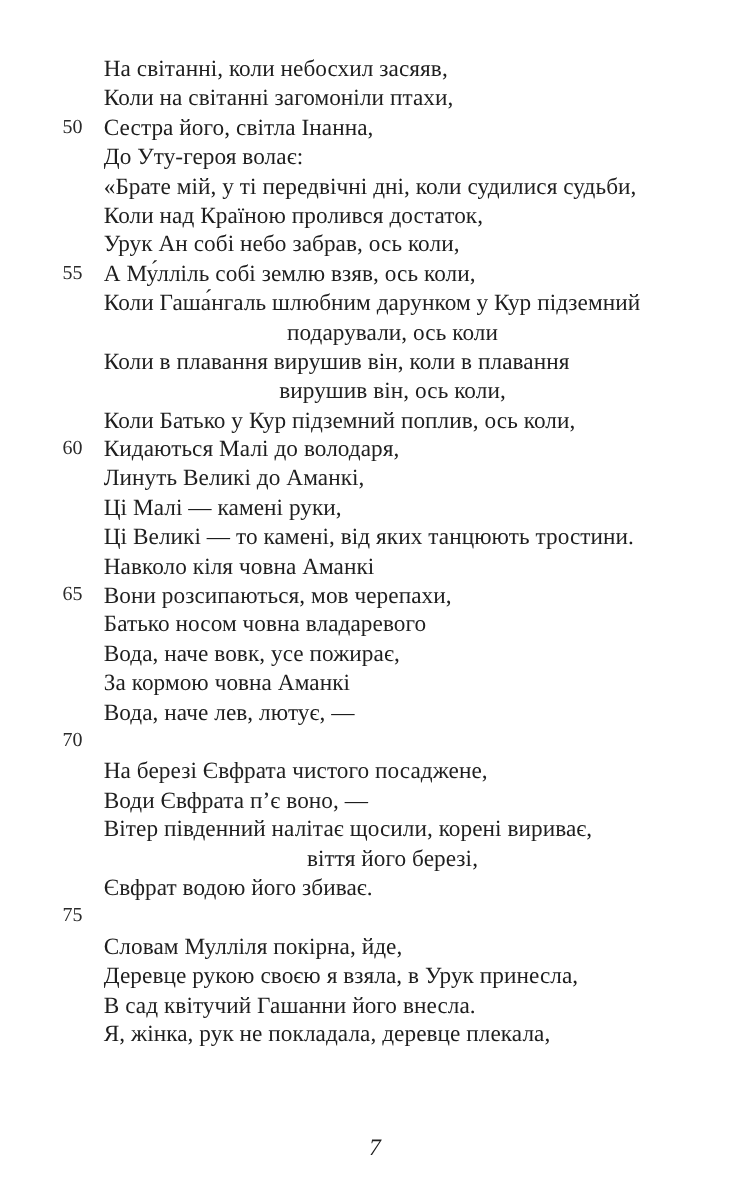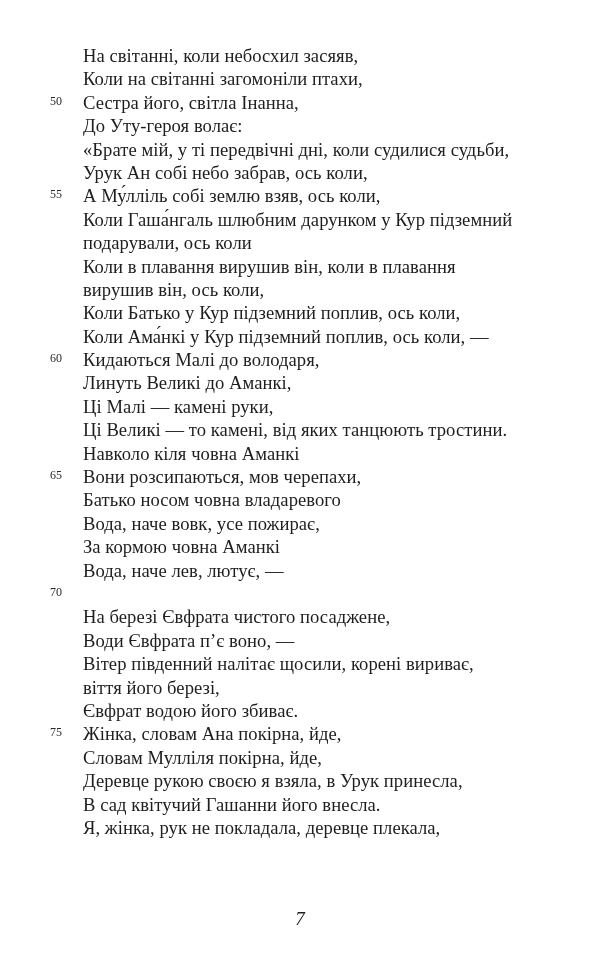--- a/index.html
+++ b/index.html
@@ -32,27 +32,27 @@
       position: relative;
       height: 23.4px;
       line-height: 23.4px;
       font-size: 16.6px;
       white-space: nowrap;
       font-family: "Liberation Serif", "DejaVu Serif", serif;
       font-size: 18.6px;
       letter-spacing: 0.05px;
     }
     .line.cont {
-      text-align: left;
+      text-align: center;
     }
     .line-num {
       position: absolute;
       left: -33px;
       top: 0;
-      font-size: 12px;
+      font-size: 16px;
       line-height: 21px;
       color: #2a2a2a;
       font-family: "Liberation Serif", "DejaVu Serif", serif;
     }
     .page-number {
       position: absolute;
       left: 0;
       width: 600px;
       top: 908px;
       text-align: center;
@@ -65,44 +65,44 @@
 </head>
 <body>
 
 <div class="page">
   <div class="poem" id="poem">
       <div class="line"><span class="line-text">На світанні, коли небосхил засяяв,</span></div>
       <div class="line"><span class="line-text">Коли на світанні загомоніли птахи,</span></div>
       <div class="line"><span class="line-num">50</span><span class="line-text">Сестра його, світла Інанна,</span></div>
       <div class="line"><span class="line-text">До Уту-героя волає:</span></div>
       <div class="line"><span class="line-text">«Брате мій, у ті передвічні дні, коли судилися судьби,</span></div>
+      <div class="line"><span class="line-text">Коли над Країною пролився достаток,</span></div>
       <div class="line"><span class="line-text">Урук Ан собі небо забрав, ось коли,</span></div>
       <div class="line"><span class="line-num">55</span><span class="line-text">А Му́лліль собі землю взяв, ось коли,</span></div>
       <div class="line"><span class="line-text">Коли Гаша́нгаль шлюбним дарунком у Кур підземний</span></div>
       <div class="line cont"><span class="line-text">подарували, ось коли</span></div>
       <div class="line"><span class="line-text">Коли в плавання вирушив він, коли в плавання</span></div>
       <div class="line cont"><span class="line-text">вирушив він, ось коли,</span></div>
       <div class="line"><span class="line-text">Коли Батько у Кур підземний поплив, ось коли,</span></div>
-      <div class="line"><span class="line-text">Коли Ама́нкі у Кур підземний поплив, ось коли, —</span></div>
       <div class="line"><span class="line-num">60</span><span class="line-text">Кидаються Малі до володаря,</span></div>
       <div class="line"><span class="line-text">Линуть Великі до Аманкі,</span></div>
       <div class="line"><span class="line-text">Ці Малі — камені руки,</span></div>
       <div class="line"><span class="line-text">Ці Великі — то камені, від яких танцюють тростини.</span></div>
       <div class="line"><span class="line-text">Навколо кіля човна Аманкі</span></div>
       <div class="line"><span class="line-num">65</span><span class="line-text">Вони розсипаються, мов черепахи,</span></div>
       <div class="line"><span class="line-text">Батько носом човна владаревого</span></div>
       <div class="line"><span class="line-text">Вода, наче вовк, усе пожирає,</span></div>
       <div class="line"><span class="line-text">За кормою човна Аманкі</span></div>
       <div class="line"><span class="line-text">Вода, наче лев, лютує, —</span></div>
       <div class="line"><span class="line-num">70</span></div>
       <div class="line"><span class="line-text">На березі Євфрата чистого посаджене,</span></div>
       <div class="line"><span class="line-text">Води Євфрата п’є воно, —</span></div>
       <div class="line"><span class="line-text">Вітер південний налітає щосили, корені вириває,</span></div>
       <div class="line cont"><span class="line-text">віття його березі,</span></div>
       <div class="line"><span class="line-text">Євфрат водою його збиває.</span></div>
-      <div class="line"><span class="line-num">75</span><span class="line-text">Жінка, словам Ана покірна, йде,</span></div>
+      <div class="line"><span class="line-num">75</span></div>
       <div class="line"><span class="line-text">Словам Мулліля покірна, йде,</span></div>
       <div class="line"><span class="line-text">Деревце рукою своєю я взяла, в Урук принесла,</span></div>
       <div class="line"><span class="line-text">В сад квітучий Гашанни його внесла.</span></div>
       <div class="line"><span class="line-text">Я, жінка, рук не покладала, деревце плекала,</span></div>
     </div>
   <div class="page-number">7</div>
 </div>
 
 </body></html>

